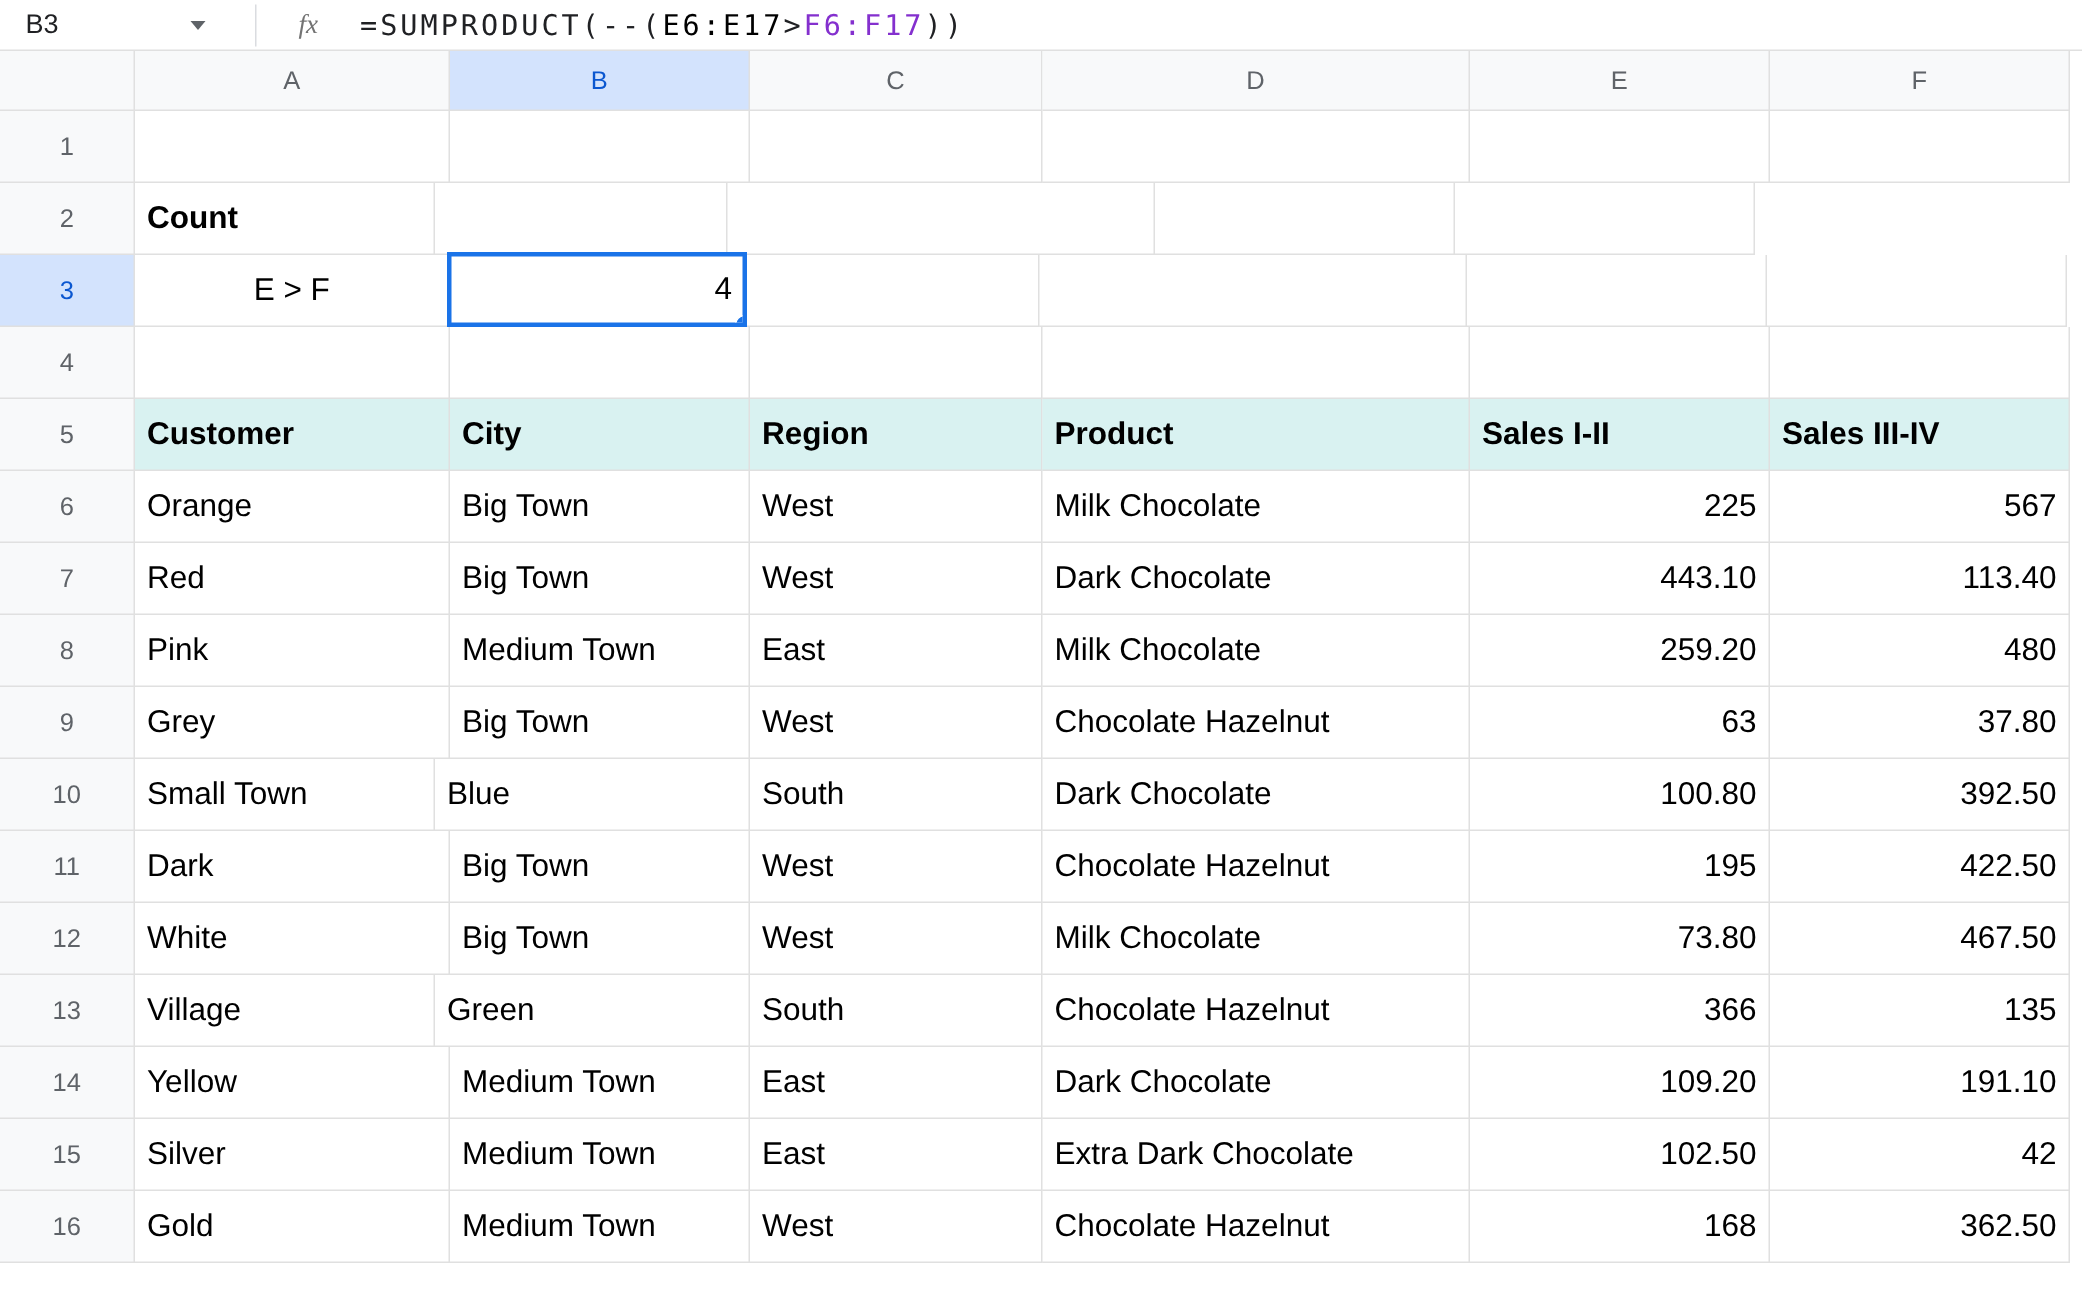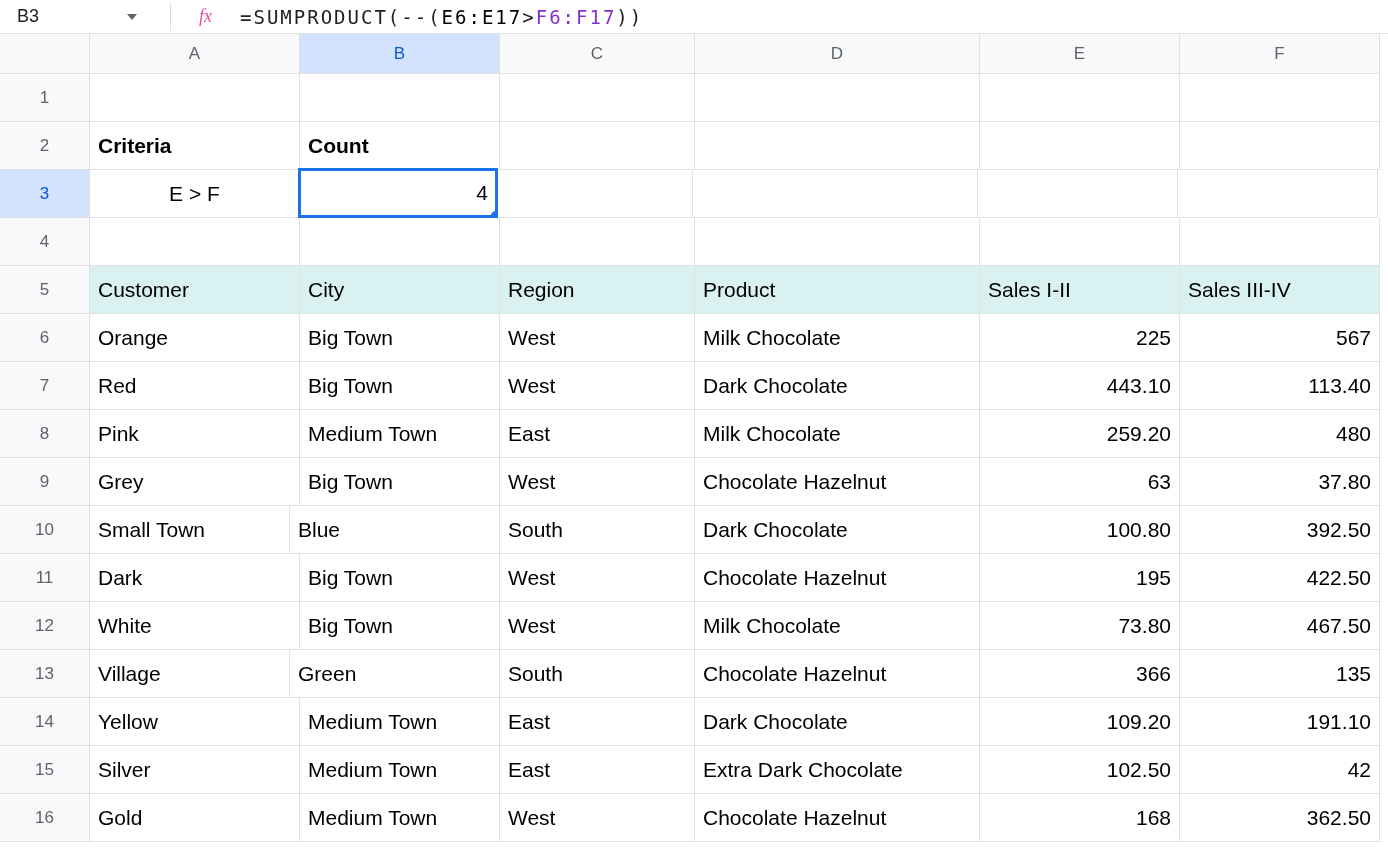--- a/index.html
+++ b/index.html
@@ -41,21 +41,21 @@
     .separator {
       width: 1px;
       height: 28px;
       background: #dadce0;
       margin: 0 8px;
     }
     .fx-icon {
       font-style: italic;
       font-family: serif;
       font-size: 18px;
-      color: #ec4899;
+      color: #737373;
       margin-left: 10px;
       margin-right: 18px;
     }
     .formula-display {
       font-family: 'Consolas', 'Monaco', monospace;
       font-size: 19px;
       letter-spacing: 2px;
       display: flex;
       align-items: center;
     }
@@ -133,21 +133,21 @@
       font-weight: bold;
     }
     .cell.center {
       justify-content: center;
     }
     .cell.right {
       justify-content: flex-end;
     }
     .cell.header-row {
       background: #d9f2f1;
-      font-weight: normal;
+      font-weight: bold;
     }
     .cell.selected {
       border: 3px solid #1a73e8;
       position: relative;
       margin: -2px 0 0 -2px;
       padding: 0 7px;
       z-index: 10;
     }
     .selection-handle {
       position: absolute;
@@ -221,21 +221,20 @@
     <div id="grid-body">
         <div class="grid-row">
           <div class="cell col-A"></div>
           <div class="cell col-B"></div>
           <div class="cell col-C"></div>
           <div class="cell col-D"></div>
           <div class="cell col-E"></div>
           <div class="cell col-F"></div>
         </div>
         <div class="grid-row">
-          <div class="cell col-A bold">Criteria</div>
           <div class="cell col-B bold">Count</div>
           <div class="cell col-C"></div>
           <div class="cell col-D"></div>
           <div class="cell col-E"></div>
           <div class="cell col-F"></div>
         </div>
         <div class="grid-row">
           <div class="cell col-A center">E &gt; F</div>
           <div class="cell col-B right selected">4<div class="selection-handle"></div></div>
           <div class="cell col-C"></div>

